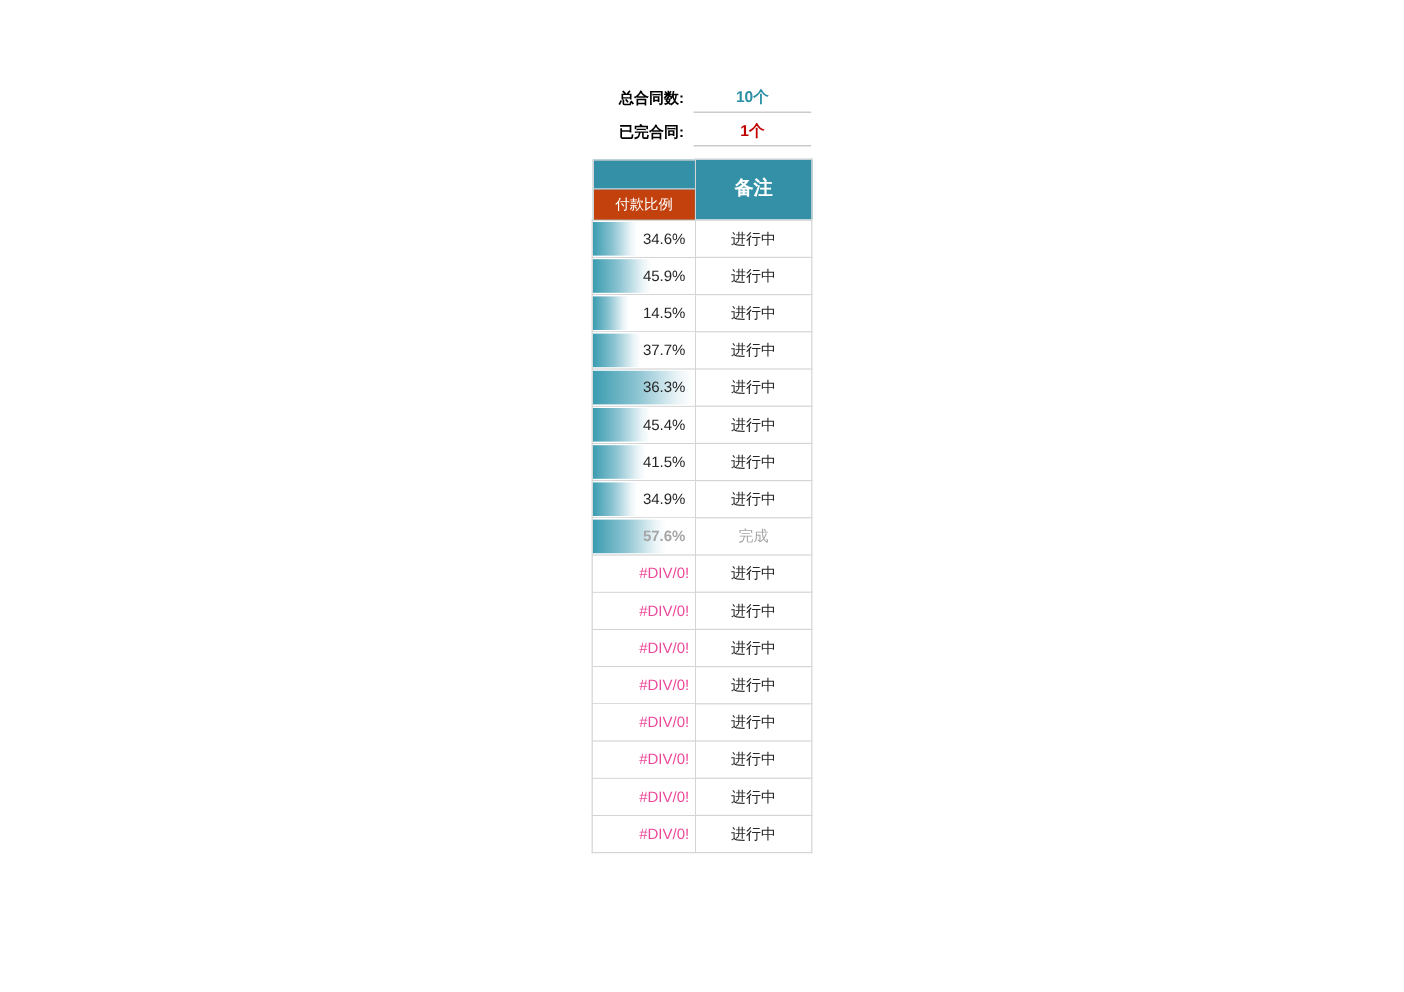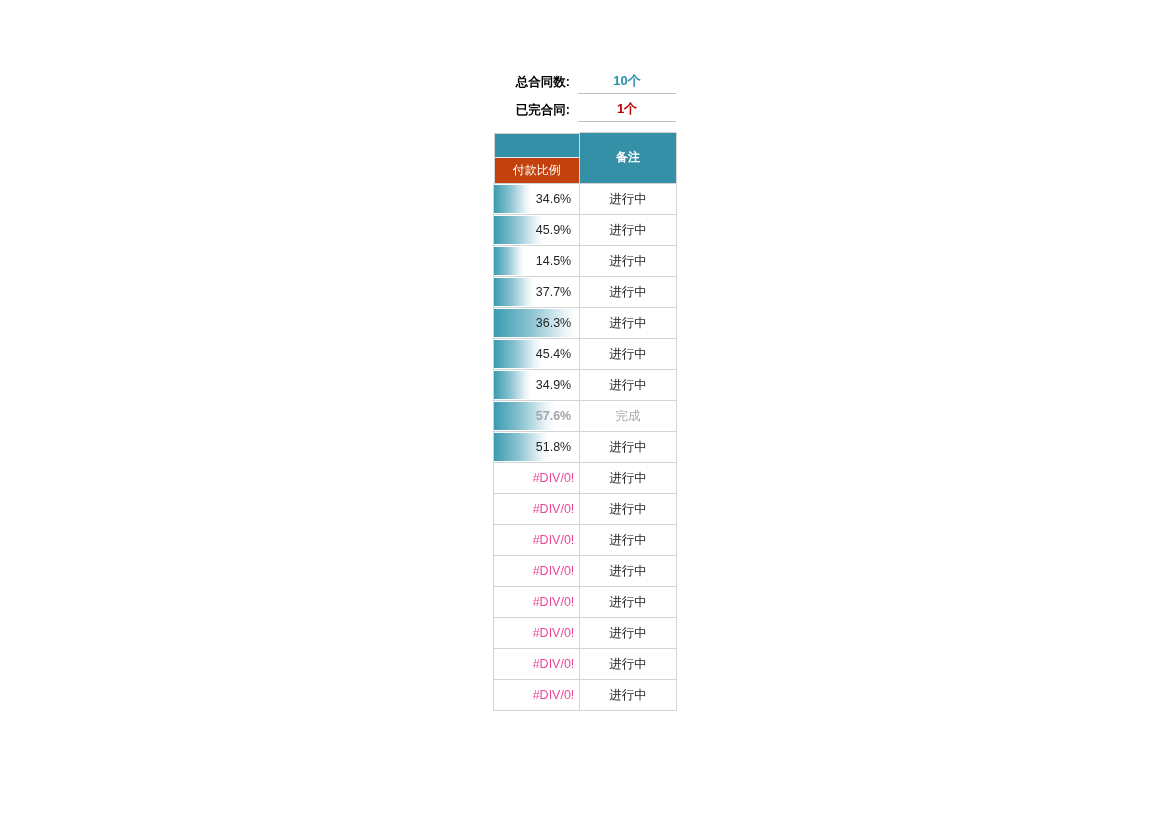--- a/index.html
+++ b/index.html
@@ -89,21 +89,21 @@
     text-align: center;
     color: #ffffff;
     font-size: 12px;
     font-weight: normal;
     background: #c2410c;
     white-space: nowrap;
   }
   .hdr-note {
     background: #3490a6;
     color: #ffffff;
-    font-size: 12px;
+    font-size: 16px;
     font-weight: bold;
     text-align: center;
     vertical-align: middle;
     height: 50px;
     white-space: nowrap;
   }
 
   
   .cell-ratio {
     height: 30px;
@@ -213,41 +213,41 @@
         </tr>
         <tr>
           <td class="cell-ratio">
             <div class="databar" style="width: 56.75%;"></div>
             <span class="ratio-text">45.4%</span>
           </td>
           <td class="cell-note">进行中</td>
         </tr>
         <tr>
           <td class="cell-ratio">
+            <div class="databar" style="width: 51.875%;"></div>
+            <span class="ratio-text">41.5%</span>
+          </td>
+          <td class="cell-note">进行中</td>
+        </tr>
+        <tr>
+          <td class="cell-ratio">
             <div class="databar" style="width: 43.625%;"></div>
             <span class="ratio-text">34.9%</span>
           </td>
           <td class="cell-note">进行中</td>
         </tr>
         <tr>
           <td class="cell-ratio">
             <div class="databar" style="width: 72%;"></div>
             <span class="ratio-text done">57.6%</span>
           </td>
           <td class="cell-note done">完成</td>
         </tr>
         <tr>
           <td class="cell-ratio">
-            <div class="databar" style="width: 64.75%;"></div>
-            <span class="ratio-text">51.8%</span>
-          </td>
-          <td class="cell-note">进行中</td>
-        </tr>
-        <tr>
-          <td class="cell-ratio">
             <span class="ratio-text err">#DIV/0!</span>
           </td>
           <td class="cell-note">进行中</td>
         </tr>
         <tr>
           <td class="cell-ratio">
             <span class="ratio-text err">#DIV/0!</span>
           </td>
           <td class="cell-note">进行中</td>
         </tr>

